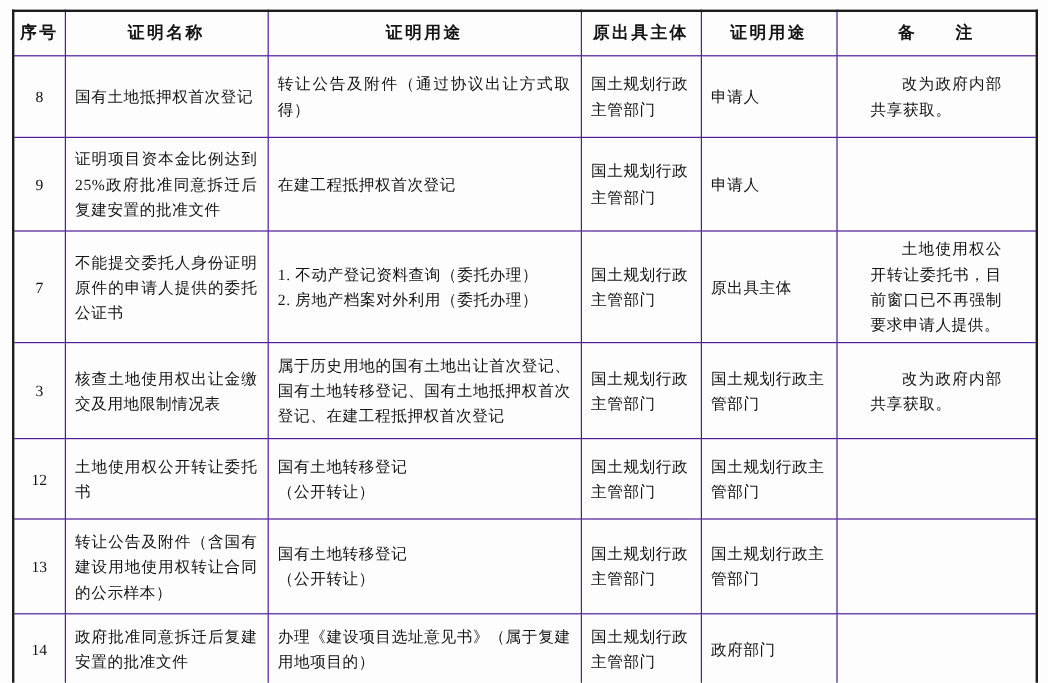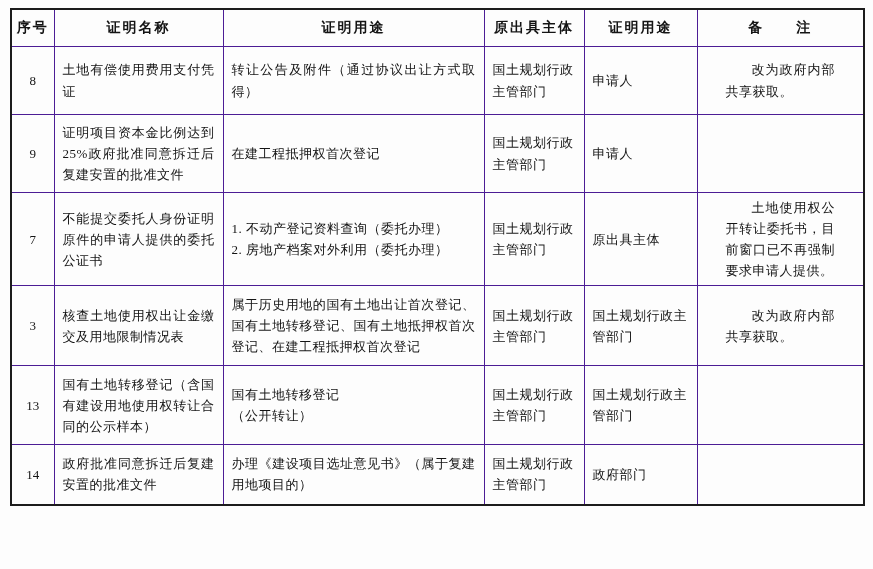--- a/index.html
+++ b/index.html
@@ -66,21 +66,21 @@
         <th>证明名称</th>
         <th>证明用途</th>
         <th>原出具主体</th>
         <th>证明用途</th>
         <th>备　　注</th>
       </tr>
     </thead>
     <tbody>
       <tr class="r0">
         <td class="c-no">8</td>
-        <td class="c-name">土地有偿使用费用支付凭证</td>
+        <td class="c-name">国有土地抵押权首次登记</td>
         <td class="c-purpose">转让公告及附件（通过协议出让方式取得）</td>
         <td class="c-req">国土规划行政主管部门</td>
         <td class="c-iss">申请人</td>
         <td class="c-remark">改为政府内部共享获取。</td>
       </tr>
       <tr class="r1">
         <td class="c-no">9</td>
         <td class="c-name">证明项目资本金比例达到25%政府批准同意拆迁后复建安置的批准文件</td>
         <td class="c-purpose">在建工程抵押权首次登记</td>
         <td class="c-req">国土规划行政主管部门</td>
@@ -97,23 +97,32 @@
         <td class="c-remark">土地使用权公开转让委托书，目前窗口已不再强制要求申请人提供。</td>
       </tr>
       <tr class="r3">
         <td class="c-no">3</td>
         <td class="c-name">核查土地使用权出让金缴交及用地限制情况表</td>
         <td class="c-purpose">属于历史用地的国有土地出让首次登记、国有土地转移登记、国有土地抵押权首次登记、在建工程抵押权首次登记</td>
         <td class="c-req">国土规划行政主管部门</td>
         <td class="c-iss">国土规划行政主管部门</td>
         <td class="c-remark">改为政府内部共享获取。</td>
       </tr>
+      <tr class="r4">
+        <td class="c-no">12</td>
+        <td class="c-name">土地使用权公开转让委托书</td>
+        <td class="c-purpose">国有土地转移登记
+（公开转让）</td>
+        <td class="c-req">国土规划行政主管部门</td>
+        <td class="c-iss">国土规划行政主管部门</td>
+        <td class="c-remark"></td>
+      </tr>
       <tr class="r5">
         <td class="c-no">13</td>
-        <td class="c-name">国有土地转移登记（含国有建设用地使用权转让合同的公示样本）</td>
+        <td class="c-name">转让公告及附件（含国有建设用地使用权转让合同的公示样本）</td>
         <td class="c-purpose">国有土地转移登记
 （公开转让）</td>
         <td class="c-req">国土规划行政主管部门</td>
         <td class="c-iss">国土规划行政主管部门</td>
         <td class="c-remark"></td>
       </tr>
       <tr class="r6">
         <td class="c-no">14</td>
         <td class="c-name">政府批准同意拆迁后复建安置的批准文件</td>
         <td class="c-purpose">办理《建设项目选址意见书》（属于复建用地项目的）</td>

